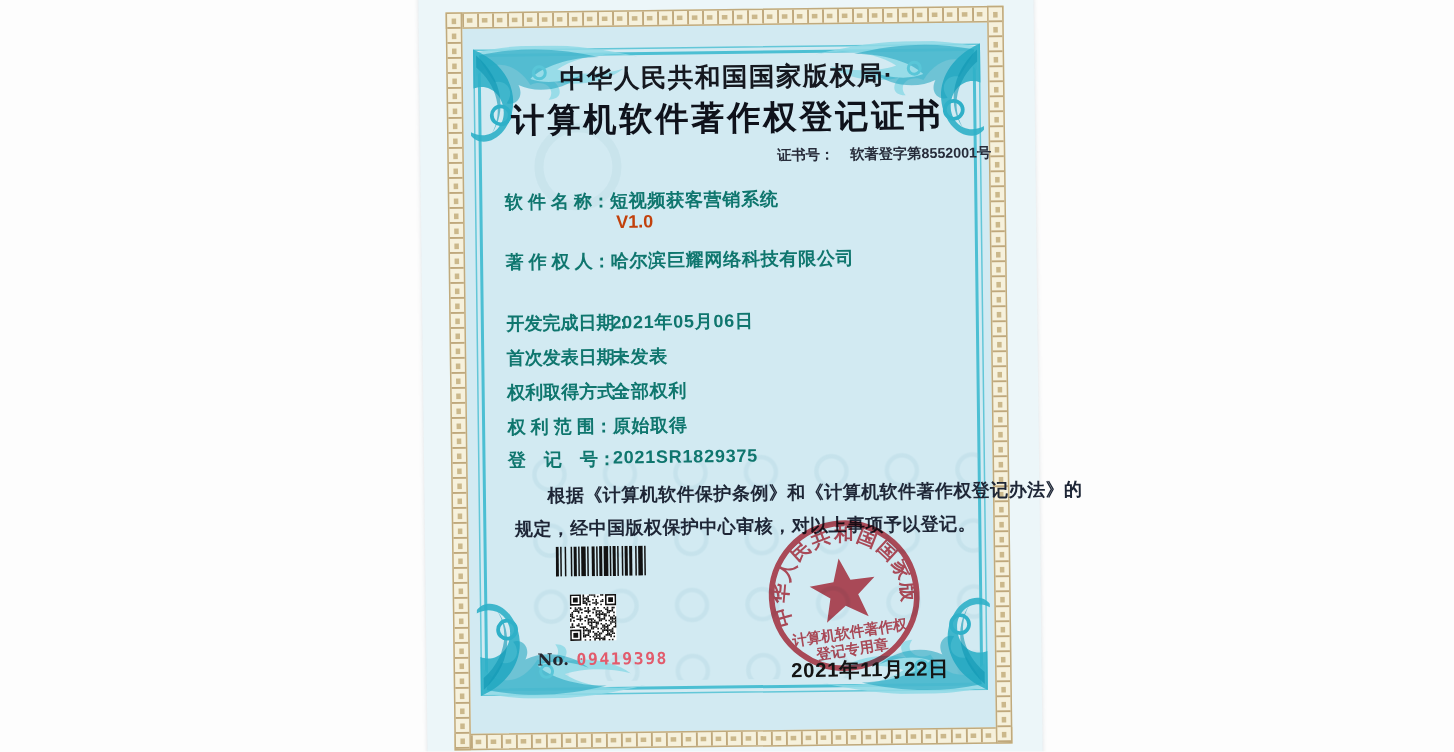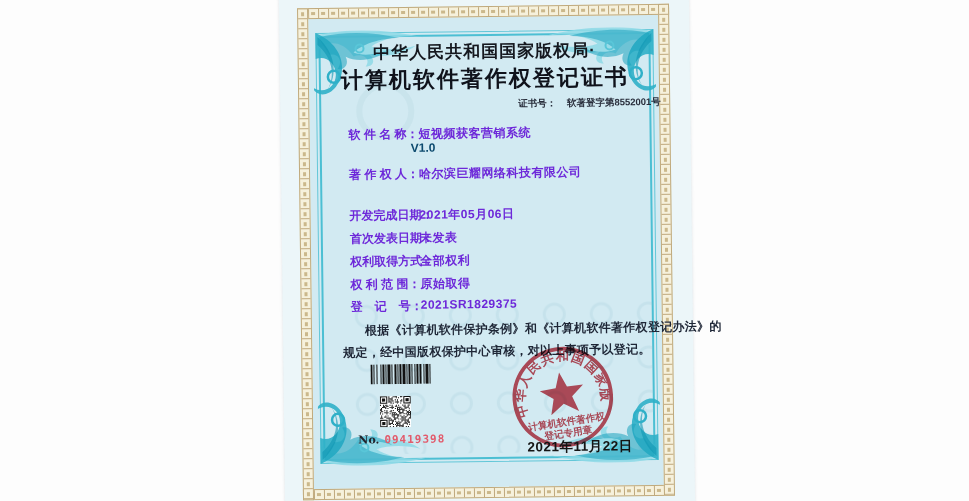--- a/index.html
+++ b/index.html
@@ -61,26 +61,26 @@
   
   .issuer { position:absolute; top:47px; left:0; width:100%; text-align:center;
             font-size:17px; font-weight:bold; letter-spacing:1px; color:#15181f; }
   .title  { position:absolute; top:71px; left:0; width:100%; text-align:center;
             font-family:"DejaVu Serif","Liberation Serif",serif;
             font-size:22px; font-weight:bold; letter-spacing:2px; color:#0f121b; }
   .certno { position:absolute; top:105px; left:238px; font-size:9.5px;
             font-weight:bold; color:#272c3a; }
   .certno .cn-val { margin-left:8px; }
 
-  .row { position:absolute; left:68px; font-size:12px; font-weight:bold;
-         color:#6d28d9; white-space:nowrap; }
+  .row { position:absolute; left:56px; font-size:12px; font-weight:bold;
+         color:#0f766e; white-space:nowrap; }
   .row .lab { display:inline-block; width:70px; }
   .row .val { position:absolute; left:70px; top:0; letter-spacing:.5px; }
   .r0 { top:132px; } .r0v2 { position:absolute; left:130px; top:147px;
-        font-size:12px; font-weight:bold; color:#0c4a6e; }
+        font-size:12px; font-weight:bold; color:#c2410c; }
   .r1 { top:172px; } .r2 { top:213px; } .r3 { top:236px; }
   .r4 { top:259px; } .r5 { top:282px; } .r6 { top:304px; }
 
   .stmt { position:absolute; font-size:12px; font-weight:600; color:#1e2636;
           letter-spacing:.3px; white-space:nowrap; }
   .stmt1 { top:328px; left:82px; }
   .stmt2 { top:350px; left:60px; }
 
   .barcode { position:absolute; left:87px; top:370px; width:64px; height:20px; }
   .qrcode  { position:absolute; left:96px; top:402px; width:31px; height:31px; }

